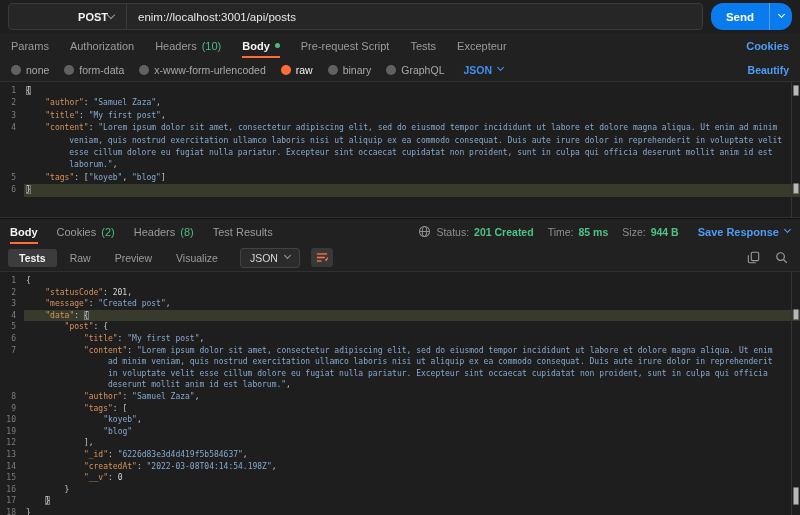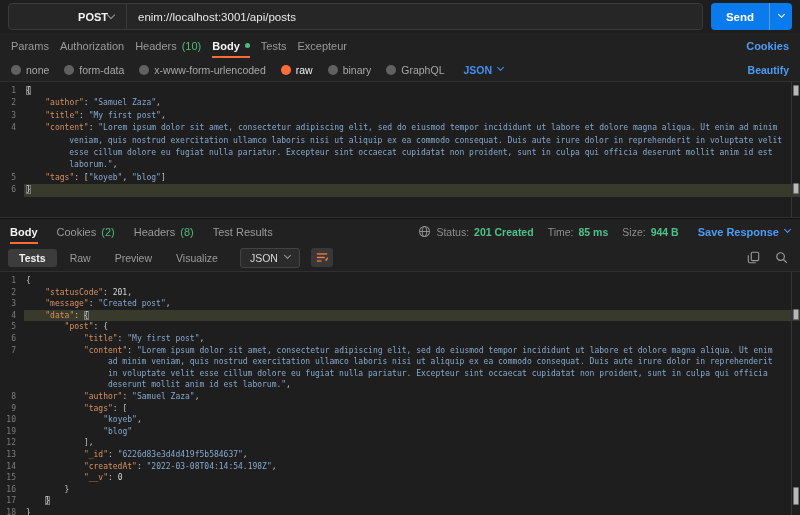--- a/index.html
+++ b/index.html
@@ -5,28 +5,28 @@
   * { margin:0; padding:0; box-sizing:border-box; }
   html,body { width:800px; height:515px; overflow:hidden; }
   body { background:#212121; font-family:"Liberation Sans", sans-serif; color:#c6c6c6; }
   .app { width:800px; height:515px; display:flex; flex-direction:column; background:#212121; }
 
   
   .topbar { height:33px; display:flex; align-items:center; gap:8px; padding:0 8px; background:#1e1e1e; flex:none; }
   .url-control { flex:1; height:27px; display:flex; align-items:stretch; background:#262626; border:1px solid #3a3a3a; border-radius:4px; overflow:hidden; }
   .method { width:118px; display:flex; align-items:center; justify-content:flex-end; padding:0 12px; border-right:1px solid #3a3a3a; color:#f3f3f3; font-weight:bold; font-size:11px; cursor:pointer; }
   .url-input { flex:1; display:flex; align-items:center; padding:0 11px; color:#e8e8e8; font-size:11.5px; }
-  .send-btn { height:27px; display:flex; align-items:stretch; border-radius:4px; overflow:hidden; background:#097bed; color:#fff; font-size:11.5px; font-weight:bold; cursor:pointer; flex:none; }
+  .send-btn { height:27px; display:flex; align-items:stretch; border-radius:12px; overflow:hidden; background:#097bed; color:#fff; font-size:11.5px; font-weight:bold; cursor:pointer; flex:none; }
   .send-main { display:flex; align-items:center; padding:0 15px; }
   .send-caret { display:flex; align-items:center; justify-content:center; width:23px; border-left:1px solid rgba(255,255,255,.3); }
   .chev { width:6px; height:6px; border-right:1.4px solid currentColor; border-bottom:1.4px solid currentColor; transform:rotate(45deg); display:inline-block; position:relative; top:-2px; }
   .chev.sm { width:5px; height:5px; }
 
   
-  .req-tabs { height:25px; display:flex; align-items:center; gap:11px; padding:0 11px; font-size:11px; color:#9b9b9b; flex:none; }
+  .req-tabs { height:25px; display:flex; align-items:center; gap:21px; padding:0 11px; font-size:11px; color:#9b9b9b; flex:none; }
   .tab { position:relative; height:100%; display:flex; align-items:center; gap:5px; cursor:pointer; white-space:nowrap; }
   .tab.active { color:#f5f5f5; font-weight:bold; }
   .tab.active::after { content:""; position:absolute; left:0; right:0; bottom:0; height:2px; background:#ff6c37; }
   .tab .count { color:#4dbb7f; }
   .dot { width:5px; height:5px; border-radius:50%; background:#4dbb7f; display:inline-block; }
   .link { color:#4f9cf5; font-weight:bold; cursor:pointer; }
   .ml-auto { margin-left:auto; }
 
   
   .radio-row { height:23px; display:flex; align-items:center; gap:15px; padding:0 11px; font-size:10.5px; color:#a8a8a8; flex:none; }
@@ -97,20 +97,23 @@
       <span class="tab">
         <span>Authorization</span>
       </span>
       <span class="tab">
         <span>Headers</span>
         <span class="count">(10)</span>
       </span>
       <span class="tab active">
         <span>Body</span>
         <span class="dot"></span>
+      </span>
+      <span class="tab">
+        <span>Pre-request Script</span>
       </span>
       <span class="tab">
         <span>Tests</span>
       </span>
       <span class="tab">
         <span>Excepteur</span>
       </span>
       <span class="link ml-auto">Cookies</span>
     </div>
 

